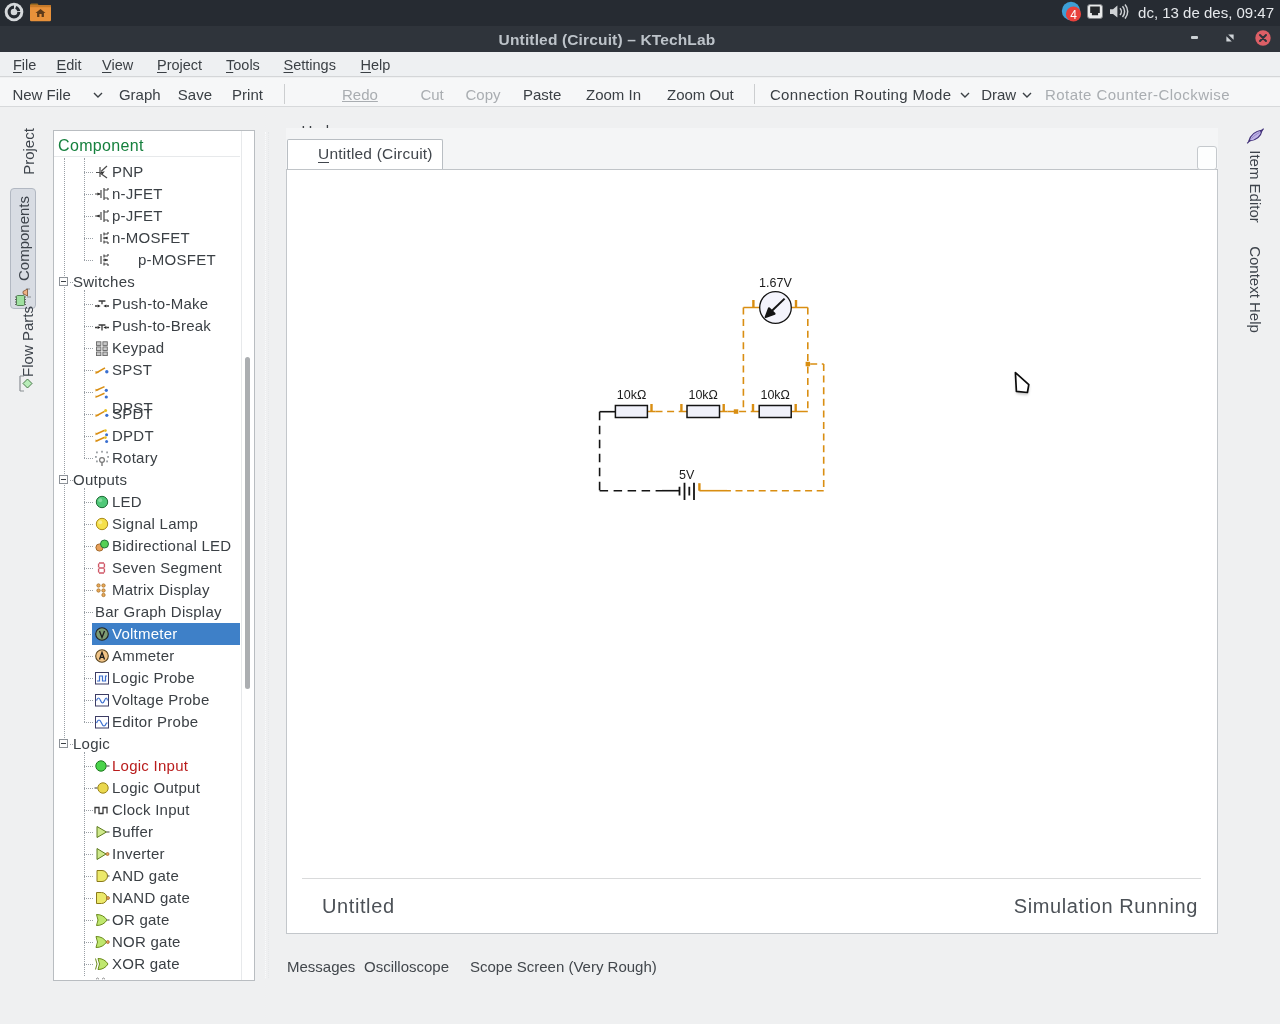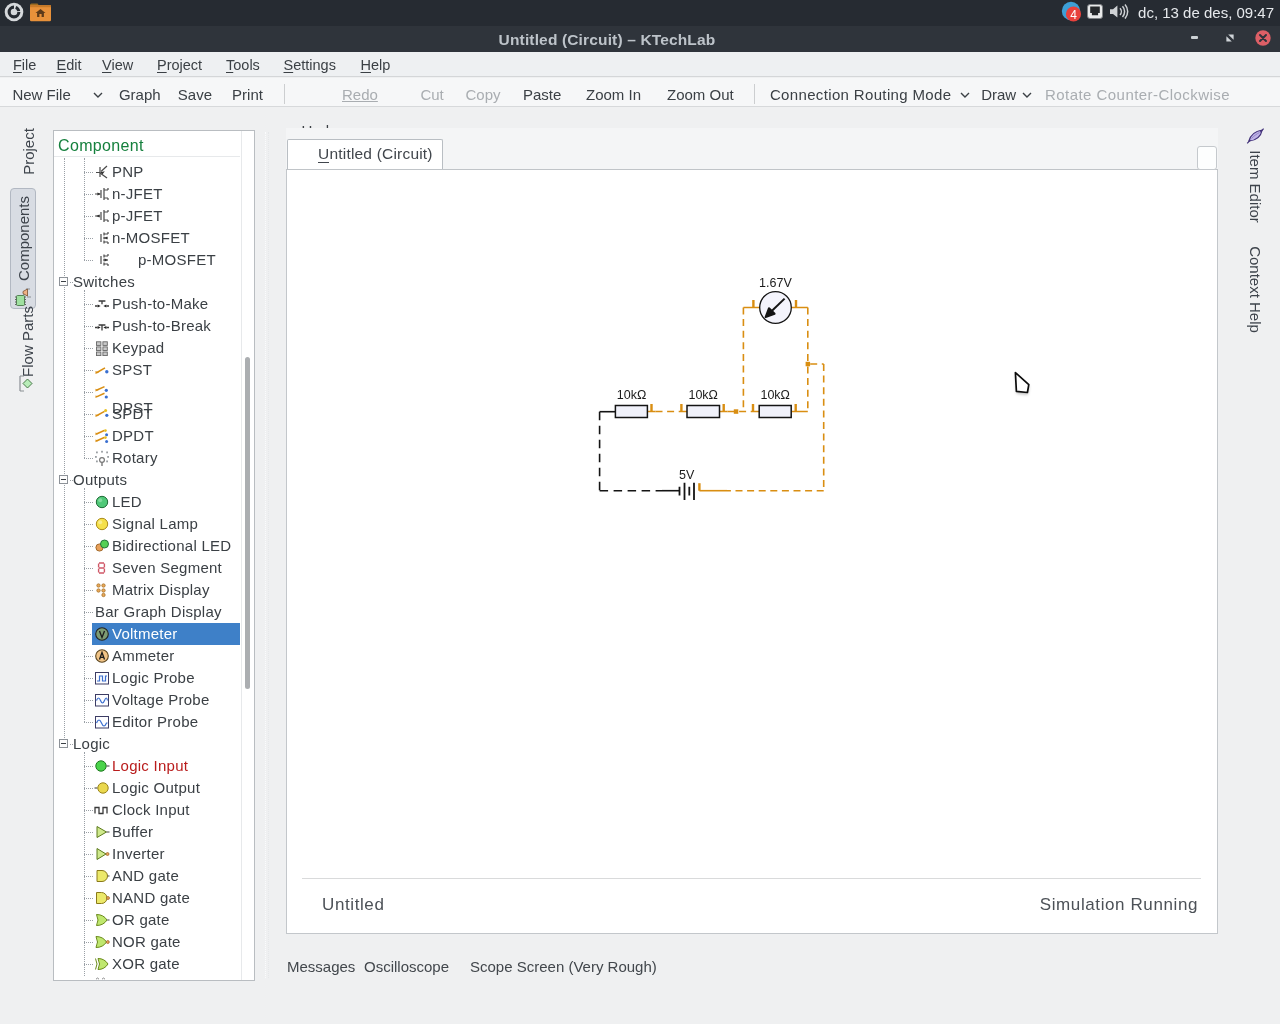--- a/index.html
+++ b/index.html
@@ -32,21 +32,21 @@
   .doth { position:absolute; height:1px; border-top:1px dotted #9aa0a6; }
   .expander { position:absolute; width:9px; height:9px; background:#fdfdfd; border:1px solid #8d9298; }
   .expander:before { content:""; position:absolute; left:1px; top:3px; width:5px; height:1px; background:#3b4045; }
   #selrow { left:92px; top:623px; width:148px; height:22px; background:#3e80c8; }
   
   #tab { left:287px; top:139px; width:156px; height:31px; background:#ffffff; border:1px solid #b9bec3; border-bottom:none; border-radius:2px 2px 0 0; }
   #tabline { left:286px; top:169px; width:932px; height:1px; background:#c0c4c8; }
   #canvas { left:286px; top:170px; width:932px; height:764px; background:#ffffff; border-left:1px solid #c3c7cb; border-right:1px solid #c3c7cb; border-bottom:1px solid #c3c7cb; }
   #tbtn { left:1197px; top:146px; width:20px; height:24px; background:#fdfefe; border:1px solid #c5c9cd; border-radius:3px; }
   #statline { left:302px; top:878px; width:899px; height:1px; background:#d9dadb; }
-  .stat { position:absolute; top:894.5px; font-size:17px; letter-spacing:0.6px; color:#4c5157; }
+  .stat { position:absolute; top:894.5px; font-size:20px; letter-spacing:0.6px; color:#4c5157; }
   .btab { position:absolute; top:957.5px; font-size:15px; color:#42474c; }
 </style>
 </head>
 <body>
 <div id="topbar" class="abs"></div>
 <div id="titlebar" class="abs"></div>
 <div id="title" class="abs">Untitled (Circuit) – KTechLab</div>
 
 <div id="clock" class="abs">dc, 13 de des, 09:47</div>
 <svg class="abs" style="left:4px;top:2px;" width="20" height="20" viewBox="0 0 20 20">

